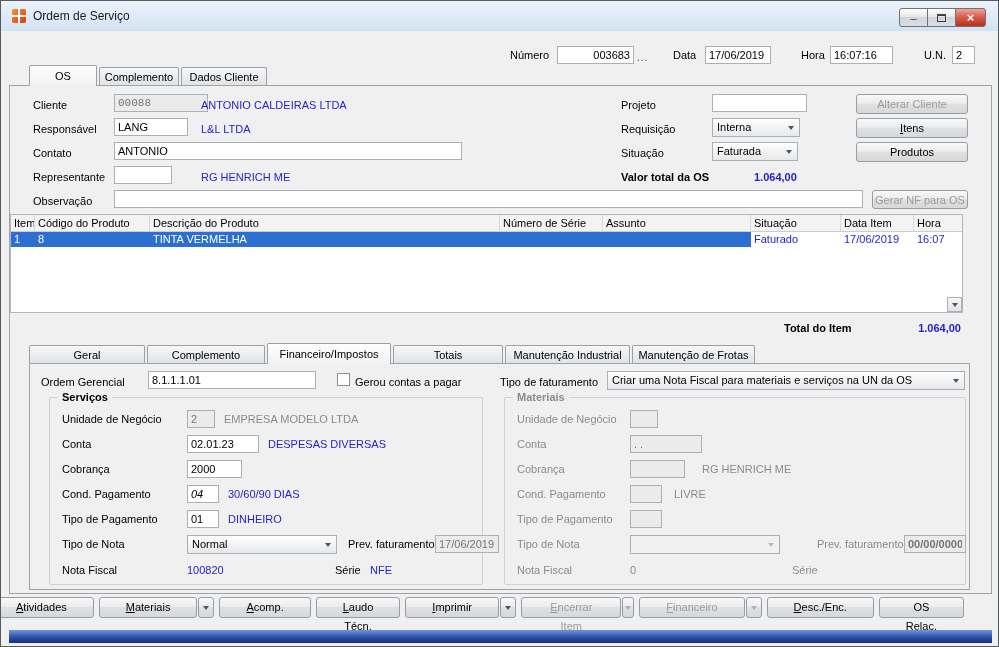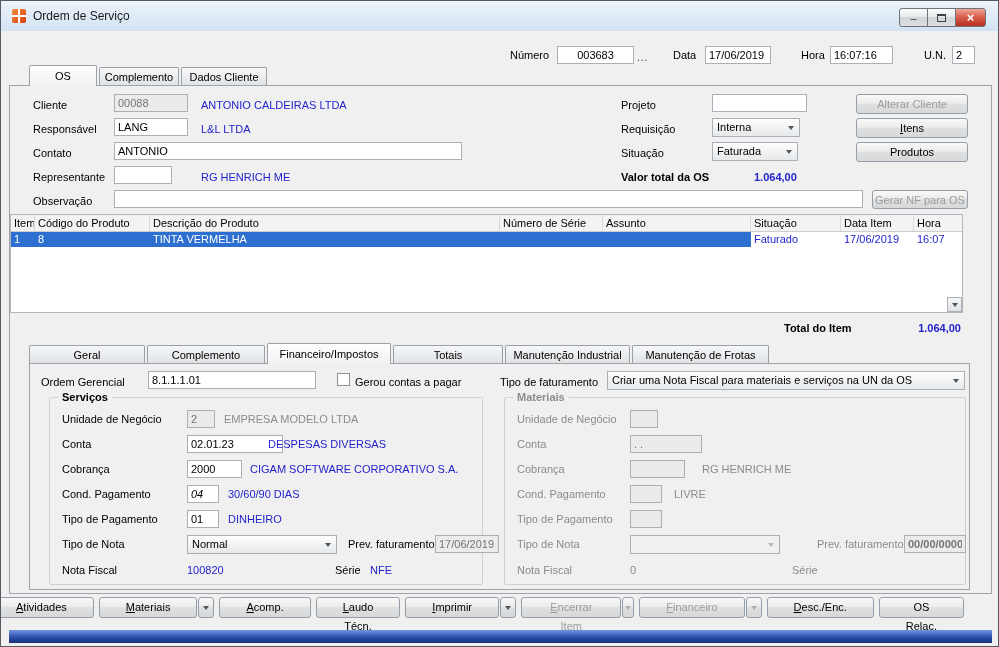--- a/index.html
+++ b/index.html
@@ -16,21 +16,21 @@
     font-size:11px;color:#333;background:linear-gradient(#fcfcfc,#e6e9eb 45%,#d1d5d9 50%,#dbdee1)}
   .wbtn:first-child{border-radius:3px 0 0 3px}
   .wbtn.close{width:31px;border-radius:0 3px 3px 0;background:linear-gradient(#efa696,#d8604e 45%,#b8301c);color:#fff;font-weight:bold;font-size:13px}
   .maxbox{width:9px;height:8px;border:1px solid #3c4044;border-top-width:2px}
   .lbl{position:absolute;font-size:11px;color:#000;white-space:nowrap;line-height:14px}
   .b{font-weight:bold}
   .gy{color:#8b8b8b}
   .bl{color:#2323cc}
   .inp{position:absolute;height:18px;border:1px solid #a9b0b8;background:#fff;font-size:11px;padding:1px 3px;color:#000}
   .inp.dis{background:#ebebeb;color:#757575}
-  .ra{text-align:center}
+  .ra{text-align:right}
   .dd{position:absolute;height:19px;border:1px solid #a9b0b8;background:linear-gradient(#fefefe,#f0f1f2 60%,#e6e8ea);
      font-size:11px;line-height:17px;padding:0 16px 0 4px;overflow:hidden;white-space:nowrap}
   .dd::after{content:"";position:absolute;right:5px;top:7px;width:0;height:0;border:3.5px solid transparent;border-top:4px solid #4e565e;border-bottom:none}
   .dd.dis{background:#f0f0f0;color:#9a9a9a}
   .dd.dis::after{border-top-color:#b8b8b8}
   .btn{position:absolute;height:20px;border:1px solid #949ea8;border-radius:3px;font-size:11px;color:#000;
      display:flex;align-items:center;justify-content:center;
      background:linear-gradient(#f8f8f8,#ececec 45%,#dfe0e2 50%,#d6d8da)}
   .btn.dis{color:#9b9b9b}
   .tabs{position:absolute;display:flex;align-items:flex-end;z-index:3}
@@ -94,21 +94,21 @@
   <input class="inp" style="left: 951px; top: 45px; width: 23px;" value="2">
 
   <div class="panel" style="left:8px;top:84px;width:983px;height:509px"></div>
   <div class="tabs" style="left:28px;top:64px;height:21px">
     <div class="tab active" style="width:68px">OS</div>
     <div class="tab" style="width:80px">Complemento</div>
     <div class="tab" style="width:86px">Dados Cliente</div>
   </div>
 
   <span class="lbl" style="left:32px;top:97px">Cliente</span>
-  <input class="inp dis" style="left: 113px; top: 93px; width: 74px;" value="00088">
+  <input class="inp dis" style="left: 113px; top: 93px; width: 94px; font-family: Liberation Mono, monospace;" value="00088">
   <span class="lbl bl" style="left:200px;top:97px">ANTONIO CALDEIRAS LTDA</span>
 
   <span class="lbl" style="left:32px;top:121px">Responsável</span>
   <input class="inp" style="left: 113px; top: 117px; width: 74px;" value="LANG">
   <span class="lbl bl" style="left:200px;top:121px">L&amp;L LTDA</span>
 
   <span class="lbl" style="left:32px;top:145px">Contato</span>
   <input class="inp" style="left: 113px; top: 141px; width: 348px;" value="ANTONIO">
 
   <span class="lbl" style="left:32px;top:169px">Representante</span>
@@ -164,43 +164,42 @@
   <span class="lbl b" style="left:783px;top:320px">Total do Item</span>
   <span class="lbl b bl" style="right:37px;top:320px">1.064,00</span>
 
   <div class="panel" style="left:28px;top:362px;width:941px;height:227px"></div>
   <div class="tabs" style="left:28px;top:343px;height:20px">
     <div class="tab" style="width:116px">Geral</div>
     <div class="tab" style="width:118px">Complemento</div>
     <div class="tab active" style="width:124px">Financeiro/Impostos</div>
     <div class="tab" style="width:110px">Totais</div>
     <div class="tab" style="width:125px">Manutenção Industrial</div>
-    <div class="tab" style="width:137px">Manutenção de Frotas</div>
+    <div class="tab" style="width:123px">Manutenção de Frotas</div>
   </div>
 
   <span class="lbl" style="left:40px;top:374px">Ordem Gerencial</span>
   <input class="inp" style="left: 147px; top: 370px; width: 168px;" value="8.1.1.1.01">
   <span class="cb" style="left:336px;top:372px"></span>
   <span class="lbl" style="left:354px;top:374px">Gerou contas a pagar</span>
   <span class="lbl" style="left:499px;top:374px">Tipo de faturamento</span>
   <div class="dd" style="left:606px;top:370px;width:358px">Criar uma Nota Fiscal para materiais e serviços na UN da OS</div>
 
   <div class="grp" style="left:48px;top:396px;width:434px;height:188px">
     <span class="gtitle">Serviços</span>
     <span class="lbl" style="left:12px;top:14px">Unidade de Negócio</span>
     <input class="inp dis" style="left: 137px; top: 12px; width: 28px;" value="2">
     <span class="lbl gy" style="left:174px;top:14px">EMPRESA MODELO LTDA</span>
 
     <span class="lbl" style="left:12px;top:39px">Conta</span>
-    <input class="inp" style="left: 137px; top: 37px; width: 96px;" value="02.01.23">
+    <input class="inp" style="left: 137px; top: 37px; width: 72px;" value="02.01.23">
     <span class="lbl bl" style="left:218px;top:39px">DESPESAS DIVERSAS</span>
 
     <span class="lbl" style="left:12px;top:64px">Cobrança</span>
     <input class="inp" style="left: 137px; top: 62px; width: 55px;" value="2000">
-    <span class="lbl bl" style="left:200px;top:64px">CIGAM SOFTWARE CORPORATIVO S.A.</span>
 
     <span class="lbl" style="left:12px;top:89px">Cond. Pagamento</span>
     <input class="inp" style="left: 137px; top: 87px; width: 32px; font-style: italic;" value="04">
     <span class="lbl bl" style="left:178px;top:89px">30/60/90 DIAS</span>
 
     <span class="lbl" style="left:12px;top:114px">Tipo de Pagamento</span>
     <input class="inp" style="left: 137px; top: 112px; width: 32px;" value="01">
     <span class="lbl bl" style="left:178px;top:114px">DINHEIRO</span>
 
     <span class="lbl" style="left:12px;top:139px">Tipo de Nota</span>

